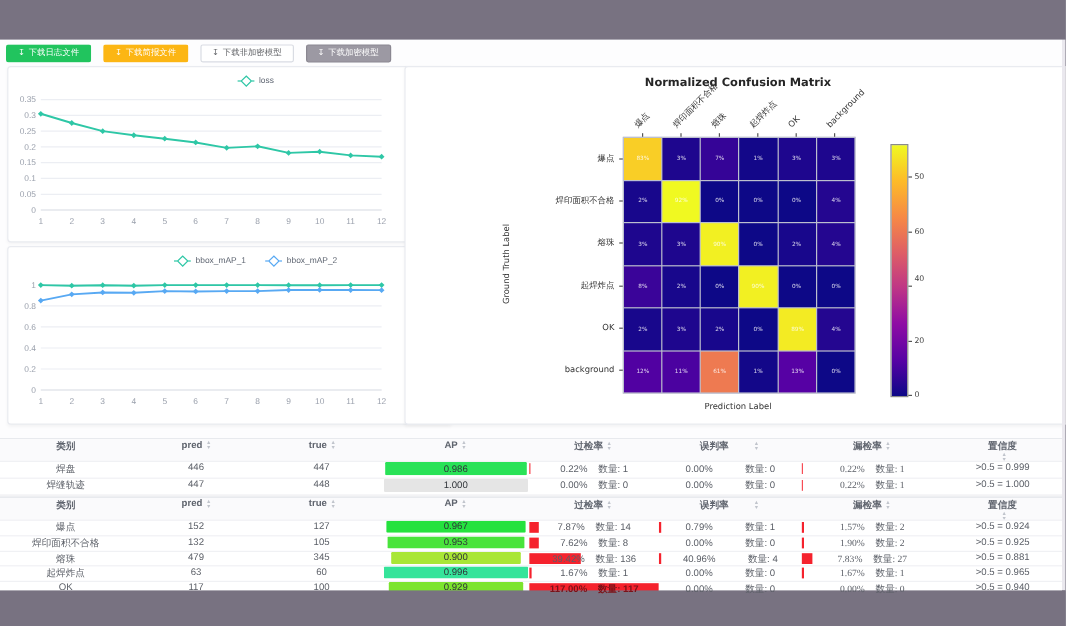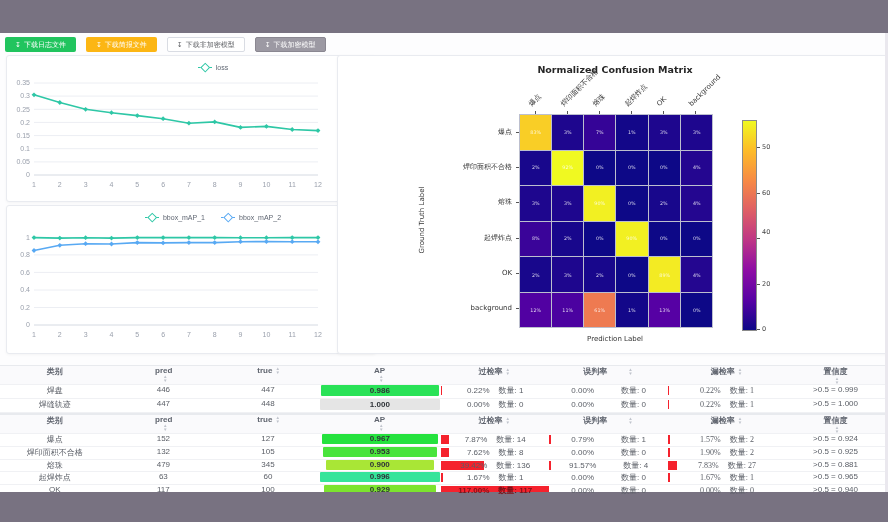--- a/index.html
+++ b/index.html
@@ -55,26 +55,26 @@
   
   .tablewrap{position:absolute;left:0;width:885px;background:#fff;border-top:1px solid #e8eaee;border-bottom:1px solid #e8eaee;}
   .t1{top:332px;}
   .t2{top:381px;}
   .trow{display:flex;align-items:flex-start;border-bottom:1px solid #f0f1f4;}
   .thead{background:#fafafc;height:18px;}
   .t1 .trow:not(.thead){height:13px;}
   .t2 .trow:not(.thead){height:11.8px;}
   .tcell{display:flex;align-items:center;justify-content:center;font-size:8px;color:#5a5e66;position:relative;overflow:hidden;}
   .thead .tcell{color:#5f646e;font-weight:bold;}
-  .c0{width:12.4%;} .c1{width:12.2%;flex-direction:column;} .c2{width:11.5%;} .c3{width:13.6%;flex-direction:column;}
+  .c0{width:12.4%;} .c1{width:12.2%;} .c2{width:11.5%;} .c3{width:13.6%;}
   .c4{width:12.3%;} .c5{width:13.4%;gap:18px;} .c6{width:13.4%;font-family:Liberation Serif, serif;} .c7{width:11.2%;flex-direction:column;}
   .sorter{display:inline-flex;flex-direction:column;margin-left:3px;}
   .sorter i{font-style:normal;font-size:4.5px;line-height:3.6px;color:#c0c4cc;}
   .apcell{padding:0 1px;}
-  .apbar{height:11px;line-height:11px;border-radius:1px;text-align:center;color:#2f3338;font-size:8px;font-weight:bold;}
+  .apbar{height:11px;line-height:11px;border-radius:1px;text-align:center;color:#2f3338;font-size:8px;}
   .t2 .apbar{height:10px;line-height:10px;}
   .redbar{position:absolute;left:0;top:1px;bottom:1px;background:#f5222d;min-width:1.5px;}
   .rv,.rc{position:relative;z-index:1;}
   .rv{margin-right:9px;}
   .emph{color:#7c1218;font-weight:bold;}
 </style>
 </head>
 <body>
 
 <div>
@@ -592,21 +592,21 @@
           <div class="tcell c3 apcell">
             <div class="apbar" style="width:90.0%;background:#a9e636">0.900</div>
           </div>
           <div class="tcell c4 ratecell">
             <div class="redbar" style="width:39.42%"></div>
             <span class="rv">39.42%</span>
             <span class="rc">数量: 136</span>
           </div>
           <div class="tcell c5 ratecell">
             <div class="redbar" style="width:1.16%"></div>
-            <span class="rv">91.57%</span>
+            <span class="rv">40.96%</span>
             <span class="rc">数量: 4</span>
           </div>
           <div class="tcell c6 ratecell">
             <div class="redbar" style="width:7.83%"></div>
             <span class="rv">7.83%</span>
             <span class="rc">数量: 27</span>
           </div>
           <div class="tcell c7">&gt;0.5 = 0.881</div>
         </div>
         <div class="trow">

